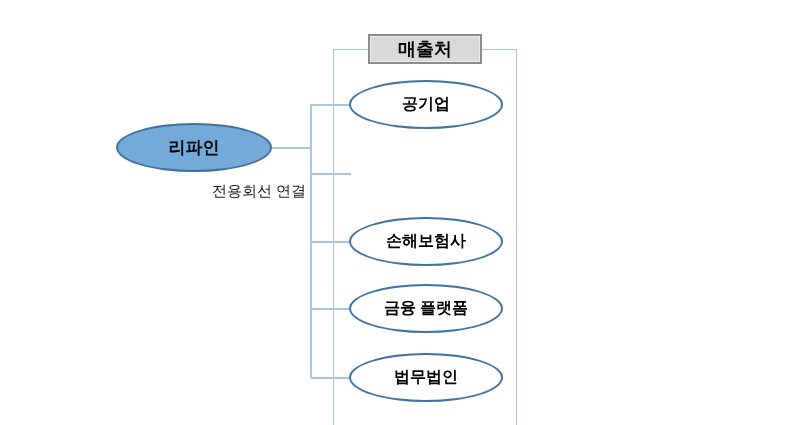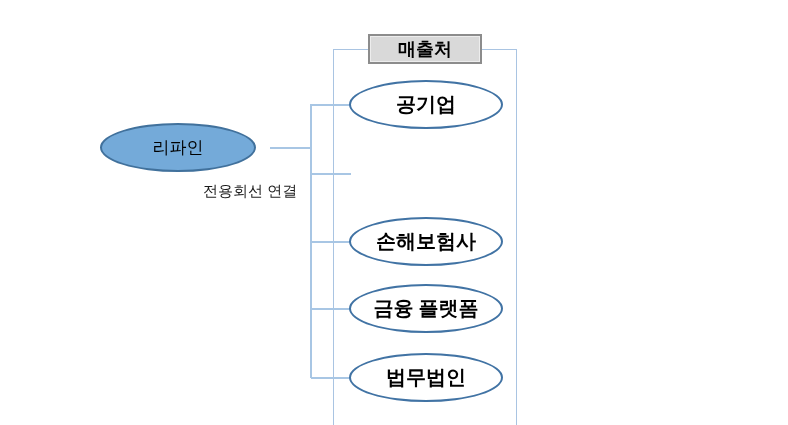--- a/index.html
+++ b/index.html
@@ -54,60 +54,60 @@
   .line-main     { left: 270px; top: 147px; width: 42px;  height: 2px; }
   .line-bus      { left: 310px; top: 104px; width: 1.5px; height: 274px; }
   .line-branch-1 { left: 311px; top: 104px; width: 40px;  height: 1.5px; }
   .line-branch-2 { left: 311px; top: 173px; width: 40px;  height: 1.5px; }
   .line-branch-3 { left: 311px; top: 241px; width: 40px;  height: 1.5px; }
   .line-branch-4 { left: 311px; top: 308px; width: 40px;  height: 1.5px; }
   .line-branch-5 { left: 311px; top: 377px; width: 40px;  height: 1.5px; }
   
   .source-node {
     position: absolute;
-    left: 100px;
+    left: 116px;
     top: 123px;
     width: 156px;
     height: 49px;
     background: #74aad9;
     border: 2px solid #41719c;
     border-radius: 50%;
     display: flex;
     align-items: center;
     justify-content: center;
     font-size: 17px;
-    font-weight: normal;
+    font-weight: bold;
     color: #000000;
     z-index: 3;
     box-sizing: border-box;
   }
   
   .conn-label {
     position: absolute;
     left: 203px;
     top: 182px;
     width: 112px;
-    text-align: left;
+    text-align: center;
     font-size: 15px;
     color: #1a1a1a;
     z-index: 3;
   }
   
   .target-node {
     position: absolute;
     left: 349px;
     width: 154px;
     height: 49px;
     background: #ffffff;
     border: 2px solid #4173a4;
     border-radius: 50%;
     display: flex;
     align-items: center;
     justify-content: center;
-    font-size: 20px;
+    font-size: 16px;
     font-weight: bold;
     color: #000000;
     z-index: 3;
     box-sizing: border-box;
   }
   .target-1 { top: 80px; }
   .target-2 { top: 149px; }
   .target-3 { top: 217px; }
   .target-4 { top: 284px; font-family: Liberation Serif, serif; }
   .target-5 { top: 353px; }

